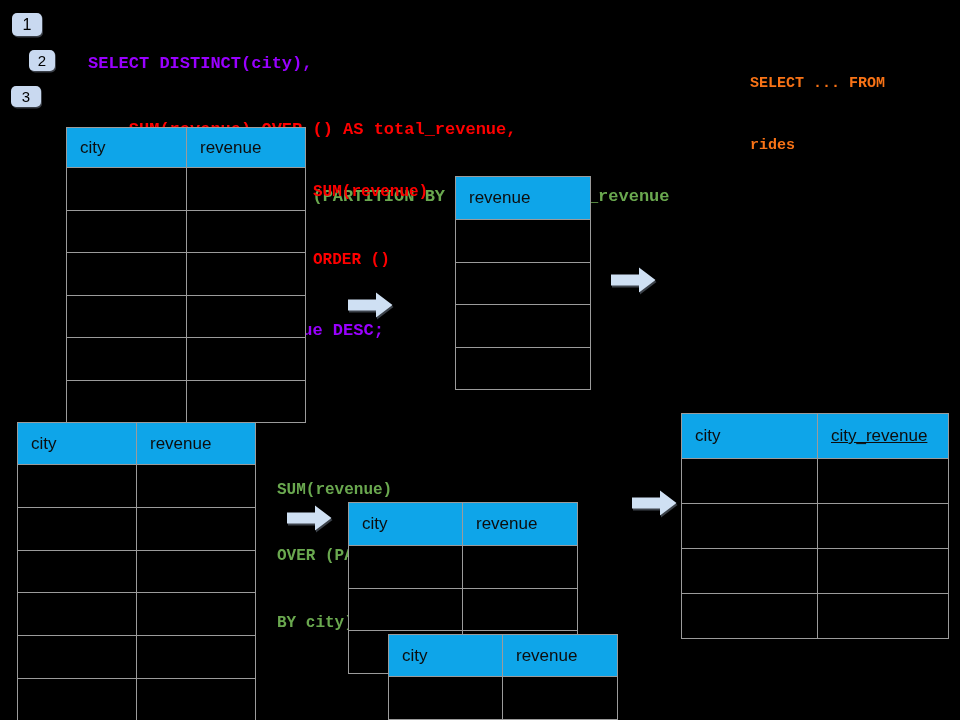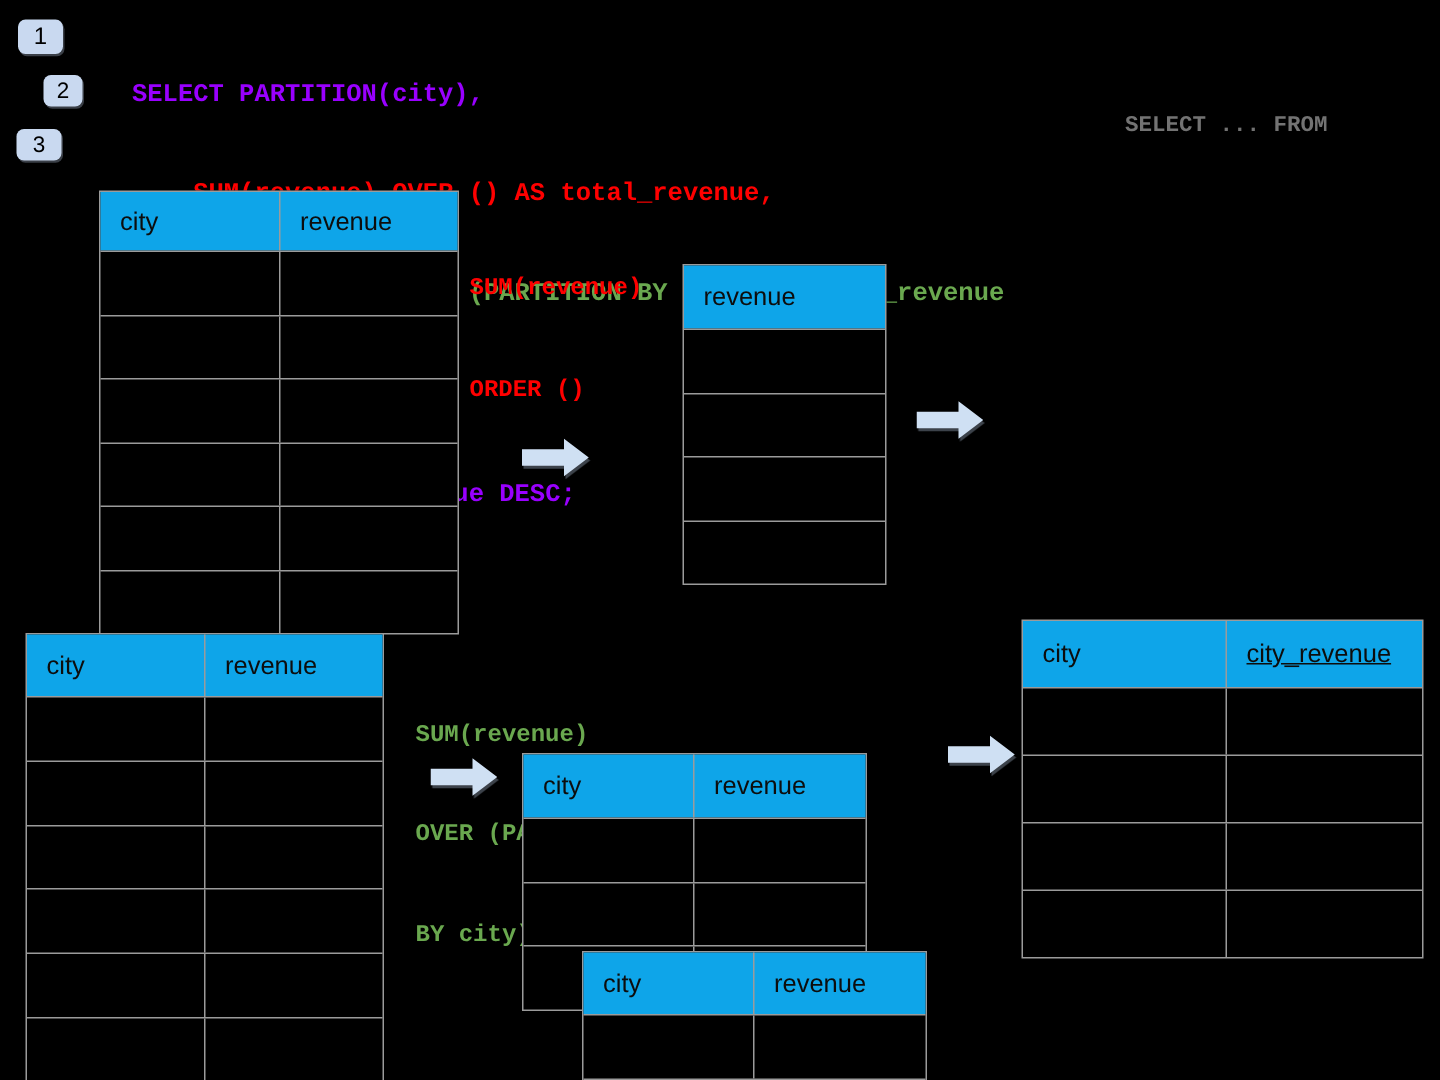--- a/index.html
+++ b/index.html
@@ -16,21 +16,21 @@
   }
   #badge-1{left:12px;top:13px;width:30px;height:23px;font-size:16px;}
   #badge-2{left:29px;top:50px;width:26px;height:21px;font-size:15px;}
   #badge-3{left:11px;top:86px;width:30px;height:21px;font-size:15px;}
   
   .code{
     position:absolute;font-family:"Liberation Mono","DejaVu Sans Mono",monospace;
     font-weight:bold;white-space:pre;margin:0;
   }
   .sql-main{left:88px;top:8px;font-size:17px;line-height:22.3px;}
-  .sql-side{left:750px;top:33px;font-size:15px;line-height:20.5px;color:#737373;}
+  .sql-side{left:750px;top:33px;font-size:15px;line-height:20.5px;color:#f97316;}
   .note-red{left:313px;top:136px;font-size:16px;line-height:22.5px;color:#ff0000;}
   .note-green{left:277px;top:434px;font-size:16px;line-height:22.3px;color:#6aa84f;}
   .purple{color:#9900ff;}
   .red{color:#ff0000;}
   .green{color:#6aa84f;}
   
   .tbl{
     position:absolute;background:#000;border:1px solid #9b9b9b;
     box-sizing:border-box;
   }
@@ -85,29 +85,30 @@
 </head>
 <body>
 
 <div class="canvas">
 
   <div class="badge" id="badge-1">1</div>
   <div class="badge" id="badge-2">2</div>
   <div class="badge" id="badge-3">3</div>
 
   <div class="code sql-main">
-    <div class="purple">SELECT PARTITION(city),</div>
+    <div class="purple">SELECT DISTINCT(city),</div>
     <div class="red">    SUM(revenue) OVER () AS total_revenue,</div>
     <div class="green">    SUM(revenue) OVER (PARTITION BY city) as city_revenue</div>
     <div class="purple">  FROM rides</div>
     <div class="purple">  ORDER by city_revenue DESC;</div>
   </div>
 
   <div class="code sql-side">
     <div>SELECT ... FROM</div>
+    <div>rides</div>
   </div>
 
   <div class="code note-red">
     <div>SUM(revenue)</div>
     <div>ORDER ()</div>
   </div>
 
   <div class="code note-green">
     <div>SUM(revenue)</div>
     <div>OVER (PARTITION</div>

